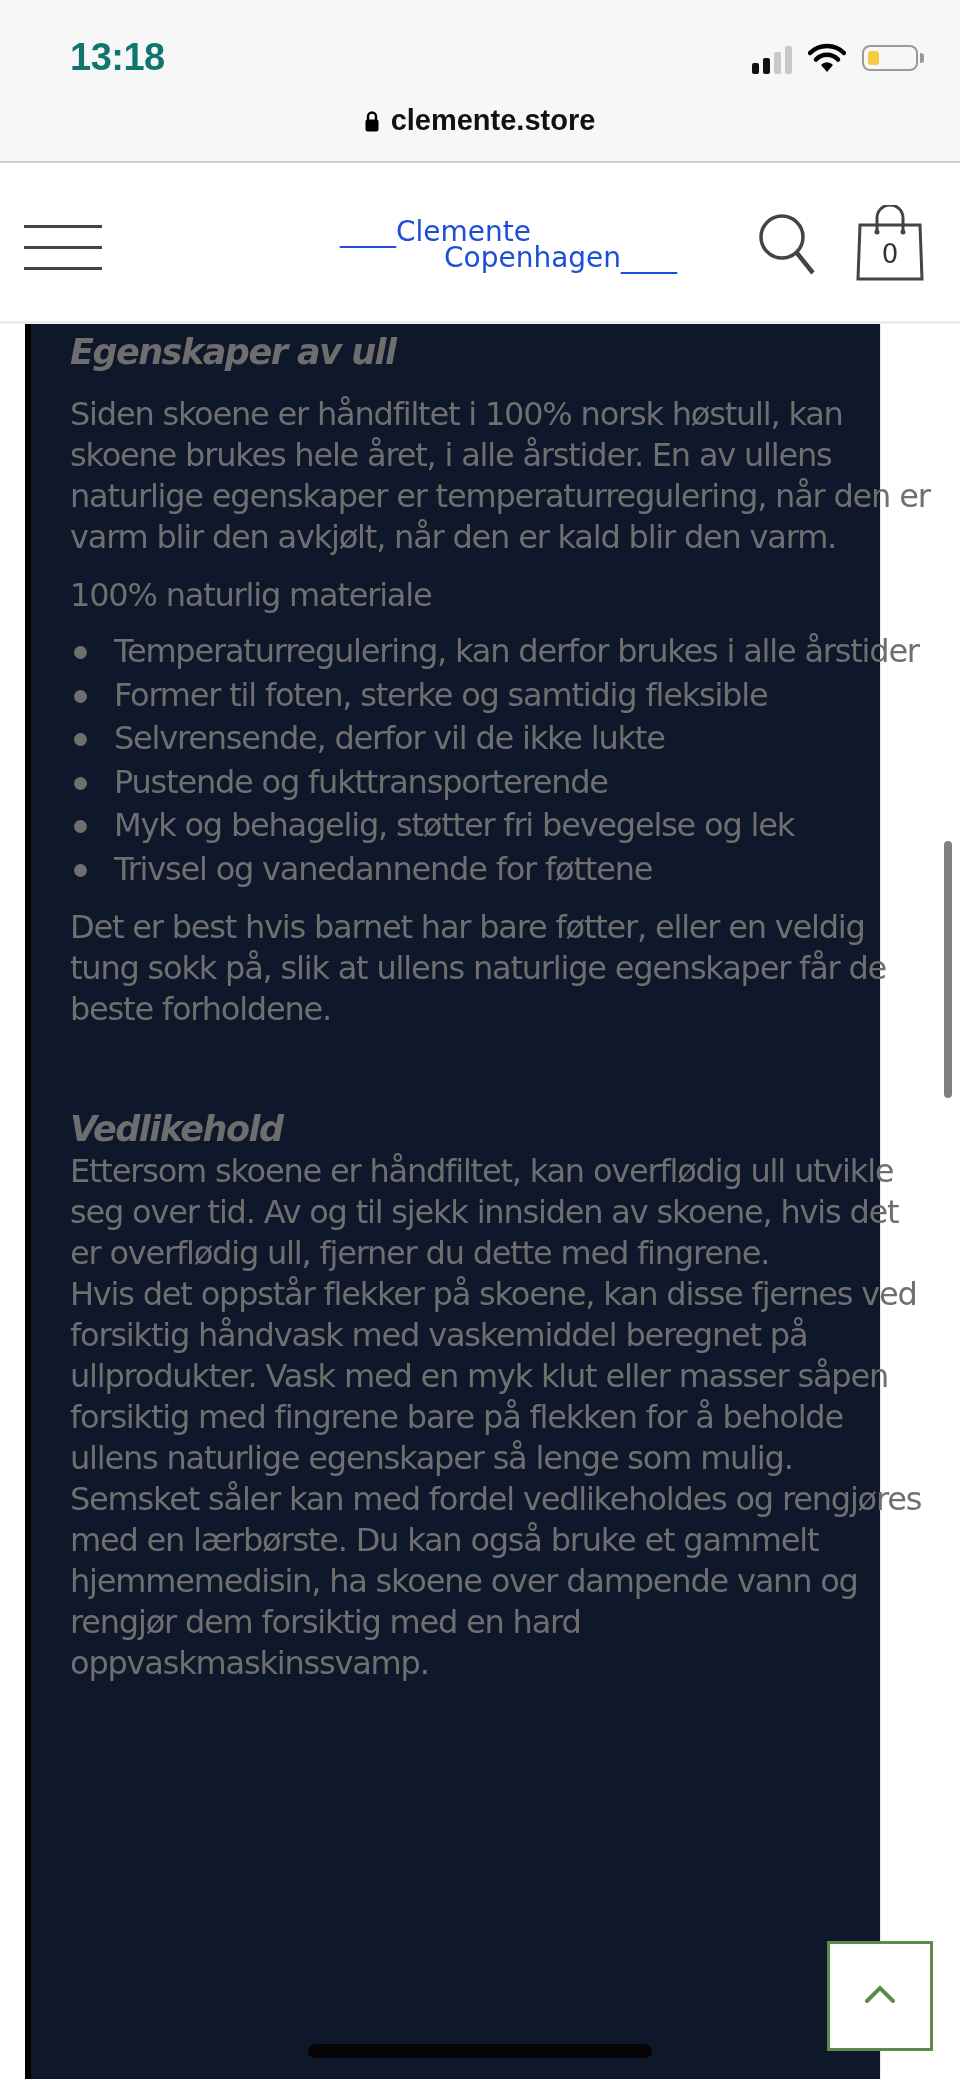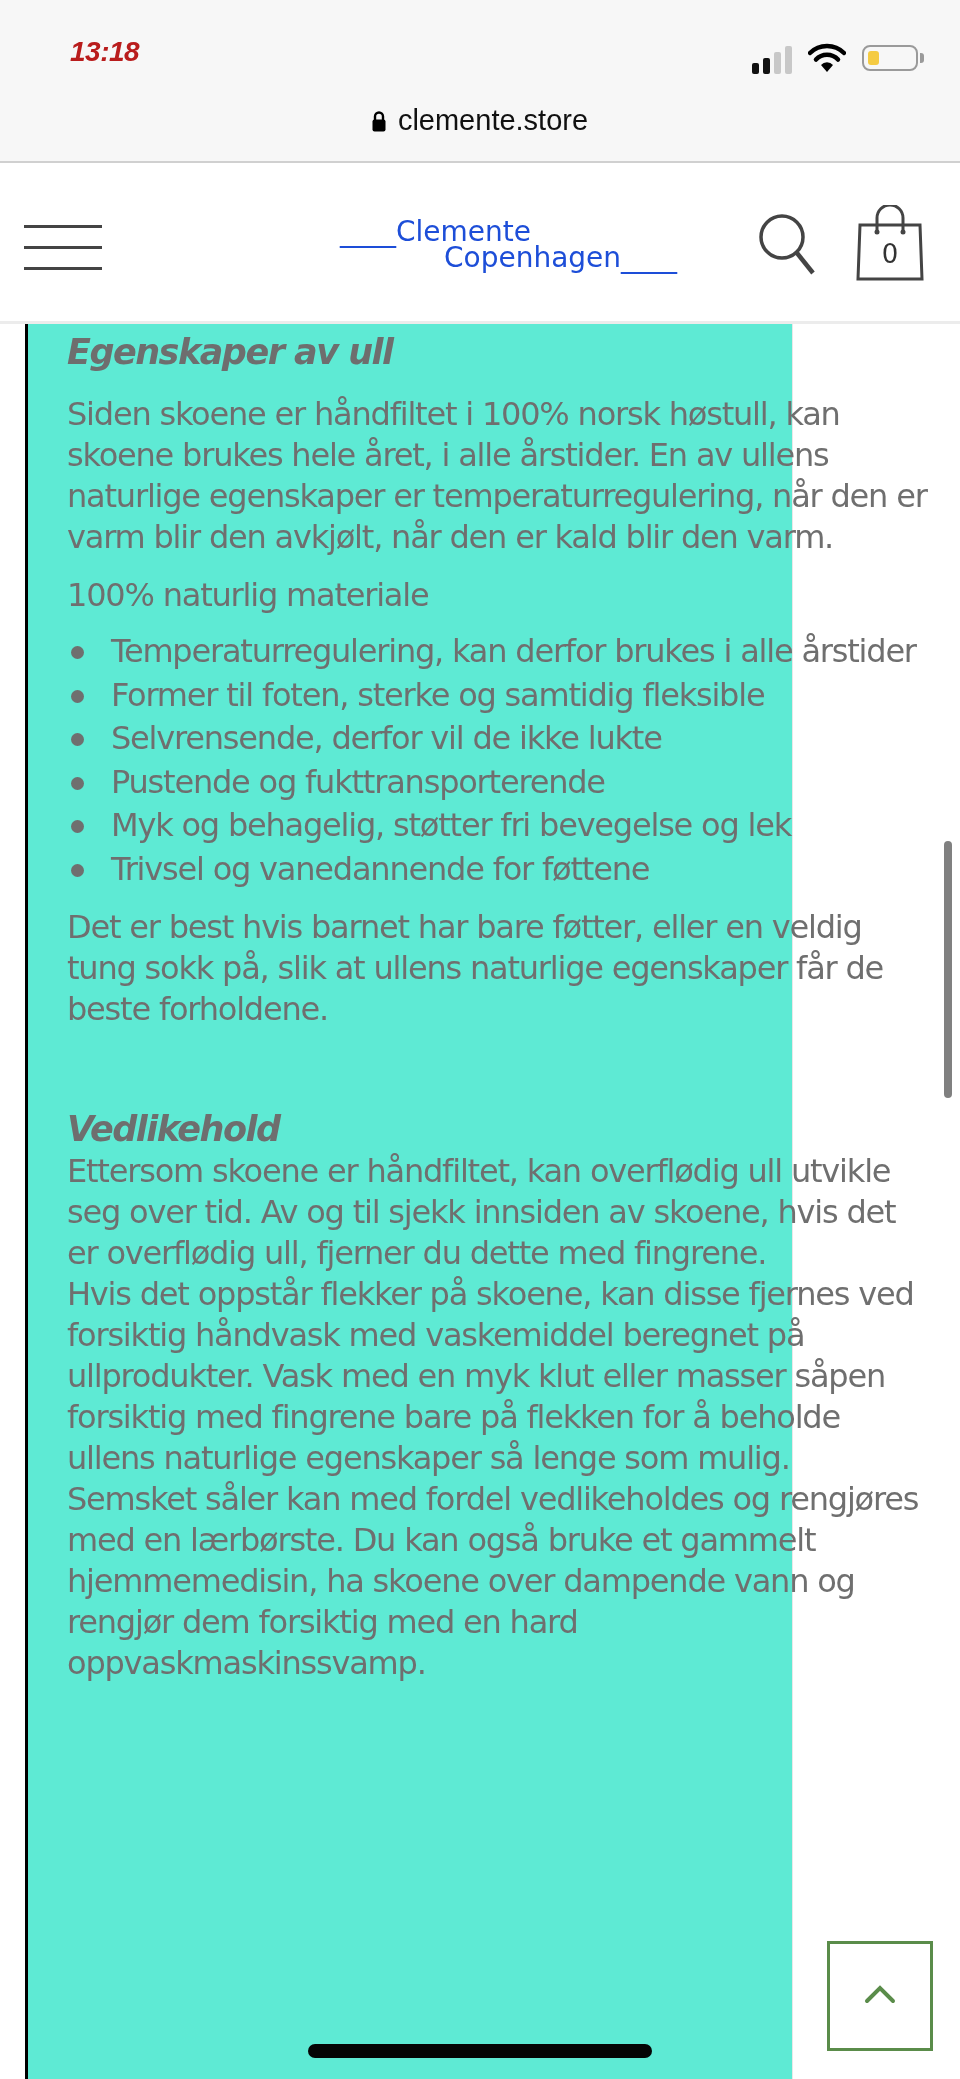--- a/index.html
+++ b/index.html
@@ -20,25 +20,24 @@
       left: 0; top: 0;
       width: 960px;
       height: 100px;
       background: #f7f7f7;
     }
     .status-time {
       position: absolute;
       left: 70px;
       top: 36px;
       font-family: "Liberation Sans", sans-serif;
-      font-size: 28px;
+      font-size: 38px;
       font-weight: bold;
-      color: #b91c1c;
+      color: #0f766e;
       letter-spacing: -0.5px;
-      font-style: italic;
     }
     .signal {
       position: absolute;
       left: 752px;
       top: 44px;
       width: 46px;
       height: 30px;
     }
     .signal span {
       position: absolute;
@@ -80,20 +79,21 @@
       border-radius: 0 3px 3px 0;
     }
     
     .url-bar {
       position: absolute;
       left: 0; top: 100px;
       width: 960px;
       height: 61px;
       background: #f7f7f7;
       border-bottom: 2px solid #d0d0d0;
+      font-weight: bold;
     }
     .url-inner {
       position: absolute;
       left: 0; right: 0;
       top: 4px;
       text-align: center;
       font-size: 29px;
       color: #111;
     }
     .lock-icon {
@@ -157,24 +157,24 @@
       text-align: center;
       font-family: "DejaVu Sans", sans-serif;
       font-size: 26px;
       color: #333;
     }
     
     .content-panel {
       position: absolute;
       left: 25px;
       top: 324px;
-      width: 768px;
+      width: 856px;
       height: 1755px;
-      background: #5eead4;
-      border-left: 3px solid #000000;
+      background: #0f172a;
+      border-left: 6px solid #000000;
       border-right: 1px solid #e8e8e8;
       box-sizing: border-box;
     }
     .content {
       position: absolute;
       left: 39px;
       top: 0;
       width: 860px;
       font-family: "DejaVu Sans", sans-serif;
       color: #6f6f6f;

